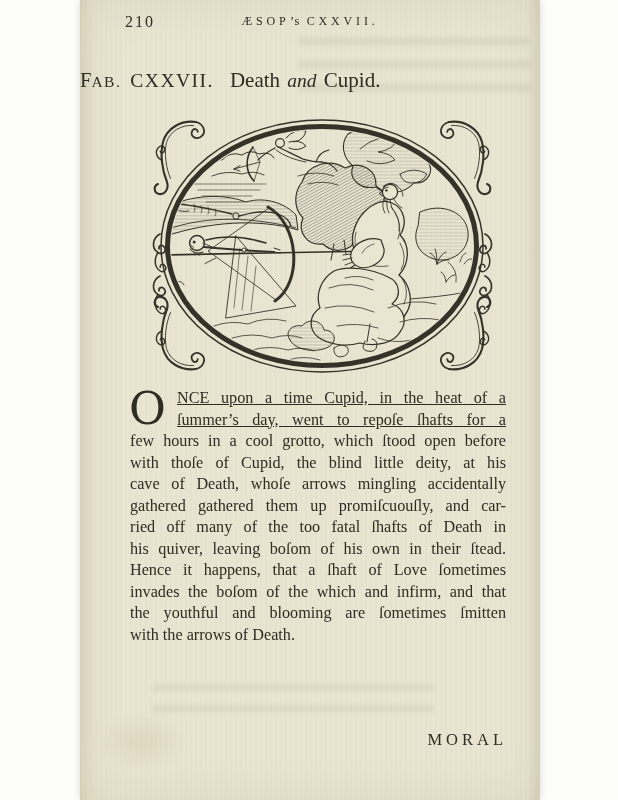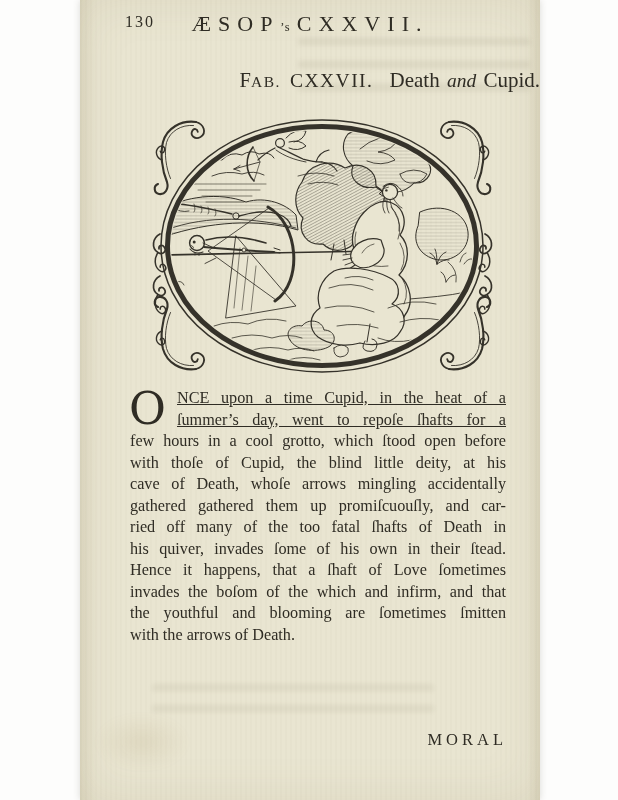--- a/index.html
+++ b/index.html
@@ -19,25 +19,25 @@
   .ghost-top{left:218px;top:38px;width:232px;height:66px;opacity:.5;
          background:repeating-linear-gradient(180deg, rgba(112,104,76,.22) 0 7px, rgba(0,0,0,0) 7px 23px);}
   .ghost-bottom{left:72px;top:684px;width:282px;height:34px;opacity:.45;
          background:repeating-linear-gradient(180deg, rgba(112,104,76,.20) 0 7px, rgba(0,0,0,0) 7px 21px);}
   .ghost-stain{left:14px;top:714px;width:96px;height:56px;opacity:.6;filter:blur(5px);
          background:radial-gradient(ellipse at center, rgba(150,128,78,.22), rgba(0,0,0,0) 70%);}
 
   
   .pagenum{position:absolute;left:45px;top:13px;font-size:16px;letter-spacing:2px;}
   .running{position:absolute;left:0;right:0;top:11px;text-align:center;white-space:nowrap;}
-  .rt-main{font-size:22px;letter-spacing:.32em;font-family:Liberation Serif, serif;}
+  .rt-main{font-size:12px;letter-spacing:.32em;font-family:Liberation Serif, serif;}
   .rt-poss{font-size:12.5px;letter-spacing:.08em;margin:0 .5em 0 .05em;}
 
   
-  .fabhead{position:absolute;top:68px;left:0;right:0;text-align:right;white-space:nowrap;}
+  .fabhead{position:absolute;top:68px;left:0;right:0;text-align:left;white-space:nowrap;}
   .fab-cap{font-size:20.5px;}
   .fab-sc{font-size:15.5px;letter-spacing:1.5px;}
   .fab-num{font-size:19.5px;letter-spacing:1.5px;margin-left:9px;}
   .fab-title{font-size:21px;margin-left:16px;}
   .fab-title em{font-size:19.5px;margin:0 2px;}
 
   
   .woodcut{position:absolute;left:68px;top:112px;margin:0;width:349px;height:267px;}
 
   
@@ -53,21 +53,21 @@
 </head>
 <body>
 
 <div class="stage">
   <div class="paper">
 
     <div class="ghost ghost-top"></div>
     <div class="ghost ghost-bottom"></div>
     <div class="ghost ghost-stain"></div>
 
-    <span class="pagenum">130</span>
+    <span class="pagenum">210</span>
 
     <div class="running"><span class="rt-main">ÆSOP</span><span class="rt-poss">’s</span><span class="rt-main">CXXVII.</span></div>
 
     <div class="fabhead"><span class="fab-cap">F</span><span class="fab-sc">AB.</span><span class="fab-num">CXXVII.</span><span class="fab-title"><span>Death</span> <em>and</em> <span>Cupid.</span></span></div>
 
     <figure class="woodcut" role="img" aria-label="Oval woodcut engraving: Death as a reclining skeleton drawing a great bow and arrow at an aged bearded man seated among rocks, while Cupid flies above among clouds; decorative scroll flourishes frame the corners.">
       <svg width="349" height="267" viewBox="0 0 349 267">
         <defs>
           <clipPath id="oc">
               <ellipse cx="174" cy="134" rx="151" ry="116"></ellipse>
@@ -213,21 +213,21 @@
     <div class="bodytext">
       <span class="dropcap">O</span>
       <div class="lines">
           <div class="line">NCE upon a time Cupid, in the heat of a</div>
           <div class="line">ſummer’s day, went to repoſe ſhafts for a</div>
           <div class="line">few hours in a cool grotto, which ſtood open before</div>
           <div class="line">with thoſe of Cupid, the blind little deity, at his</div>
           <div class="line">cave of Death, whoſe arrows mingling accidentally</div>
           <div class="line">gathered gathered them up promiſcuouſly, and car-</div>
           <div class="line">ried off many of the too fatal ſhafts of Death in</div>
-          <div class="line">his quiver, invades ſome of his own in their ſtead.</div>
+          <div class="line">his quiver, leaving boſom of his own in their ſtead.</div>
           <div class="line">Hence it happens, that a ſhaft of Love ſometimes</div>
           <div class="line">invades the boſom of the which and infirm, and that</div>
           <div class="line">the youthful and blooming are ſometimes ſmitten</div>
           <div class="line">with the arrows of Death.</div>
         </div>
     </div>
 
     <div class="catchword">MORAL</div>
 
   </div>

